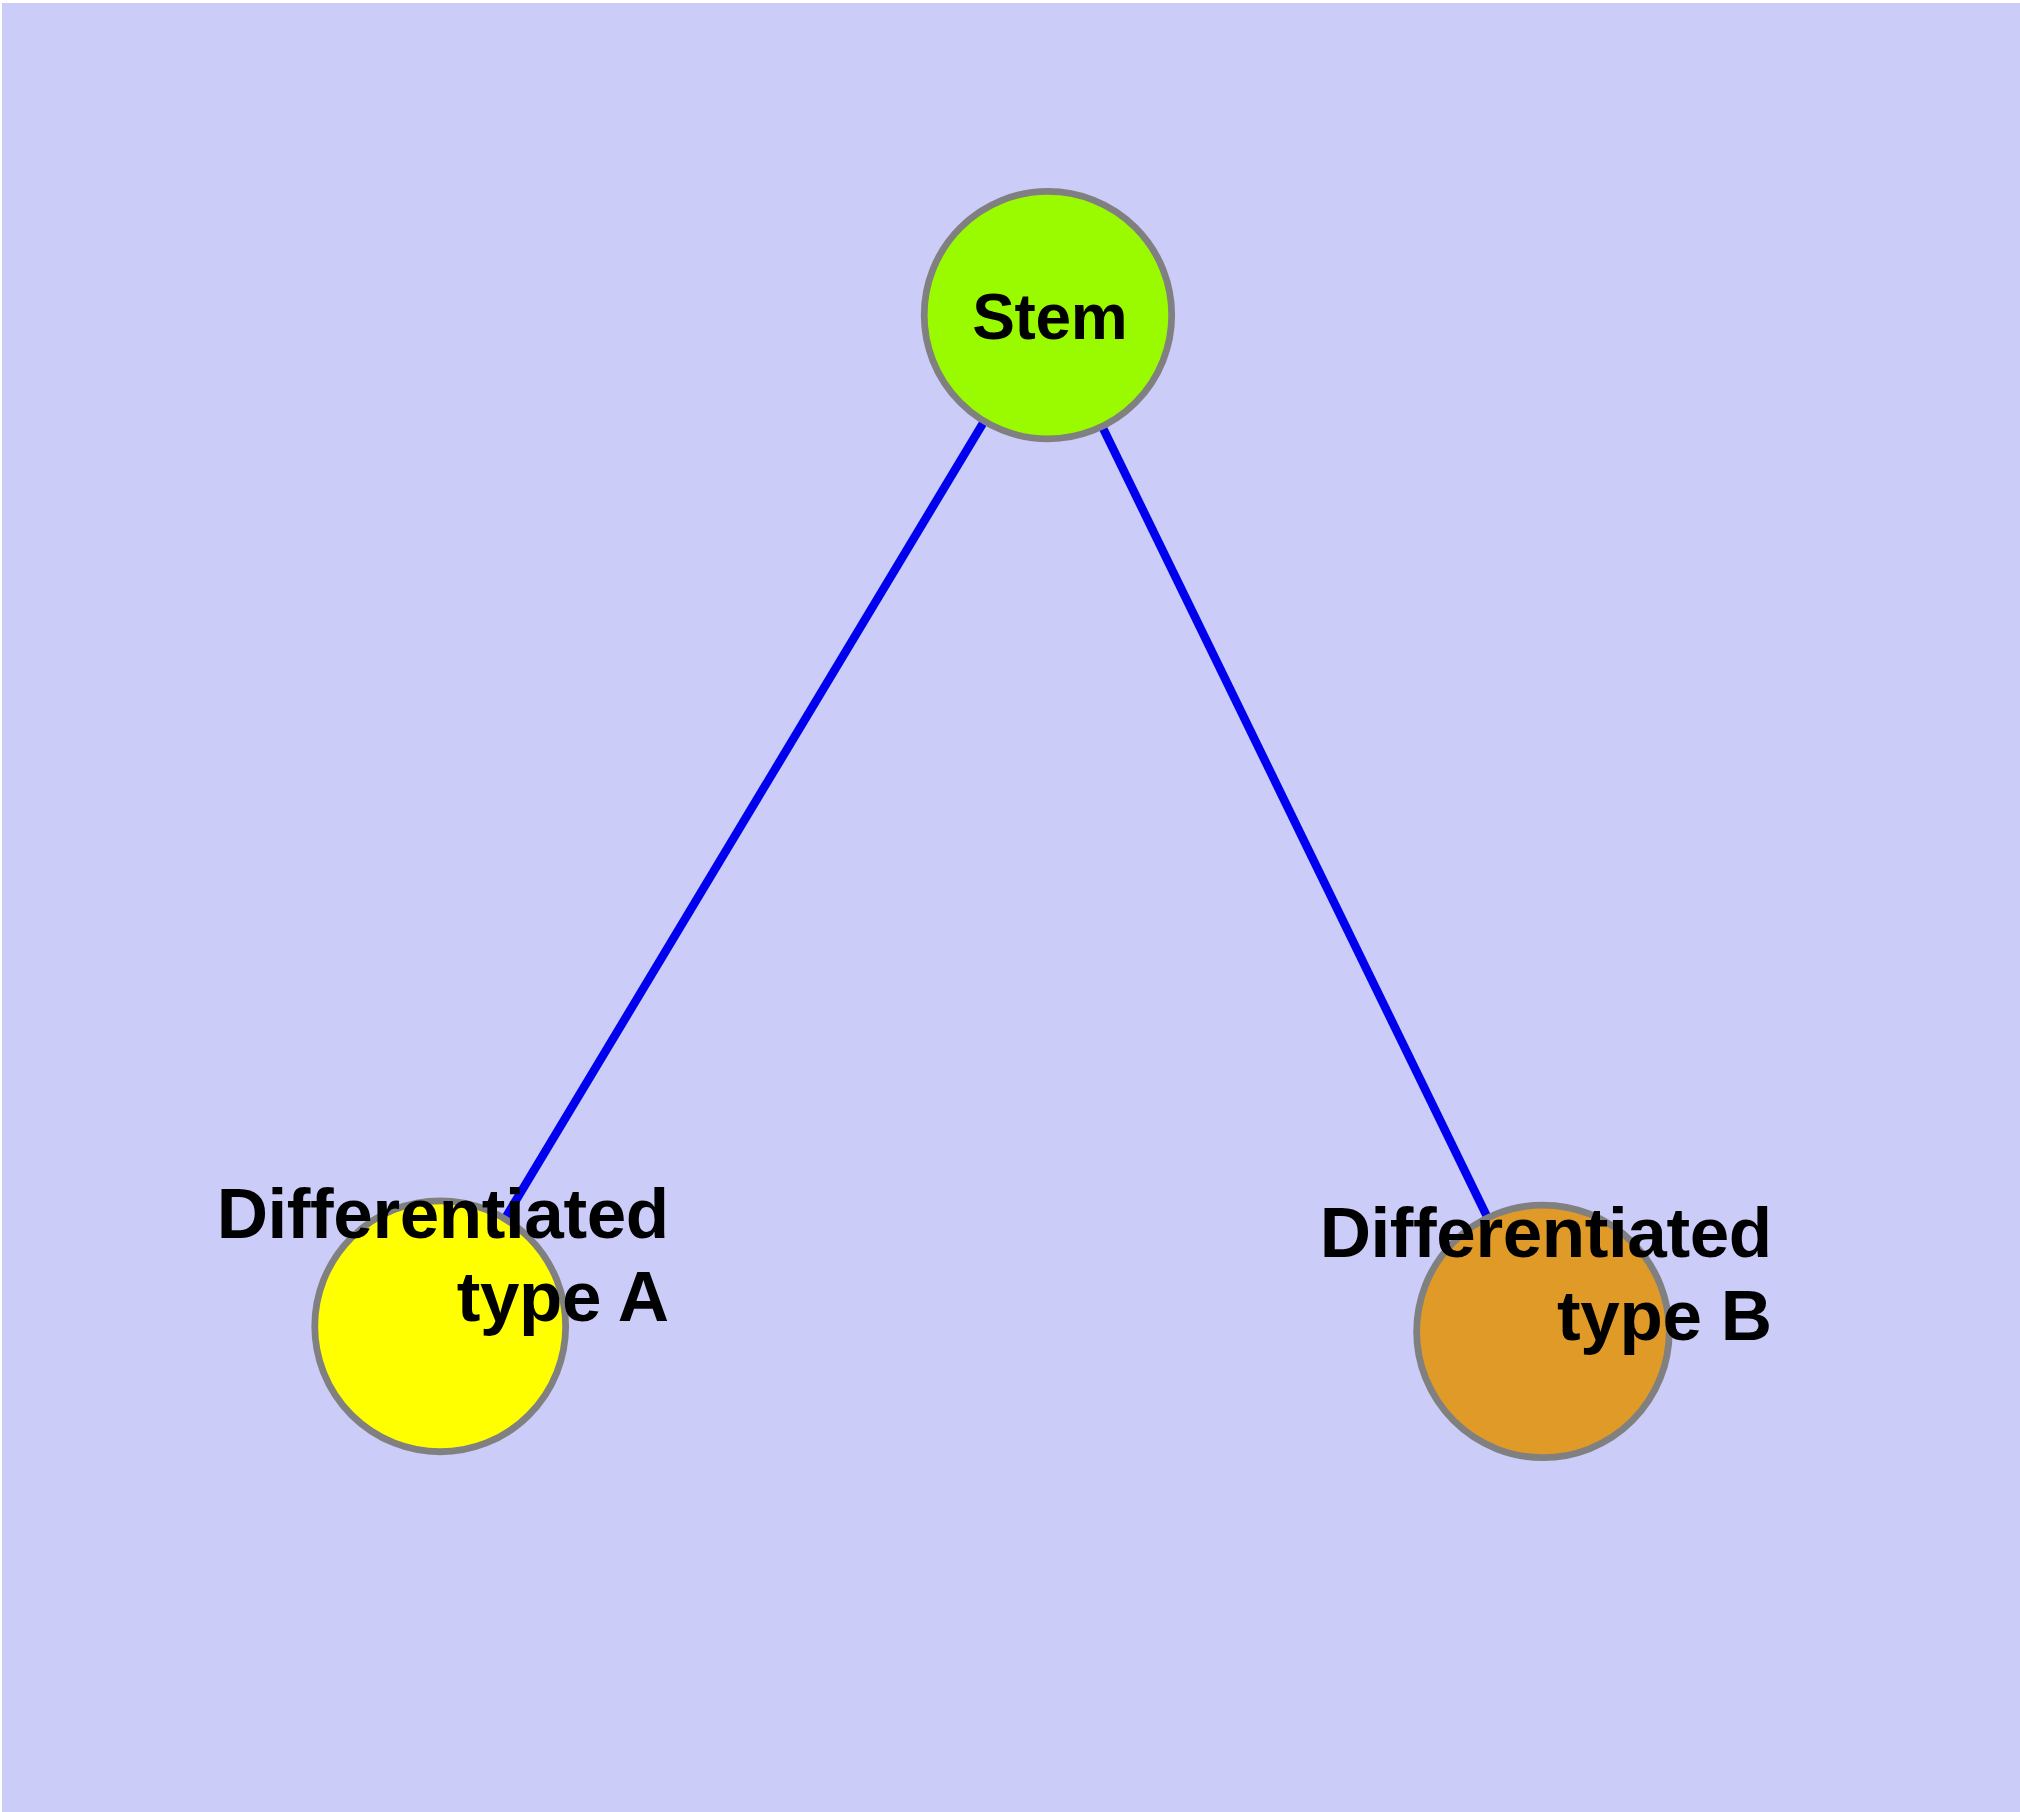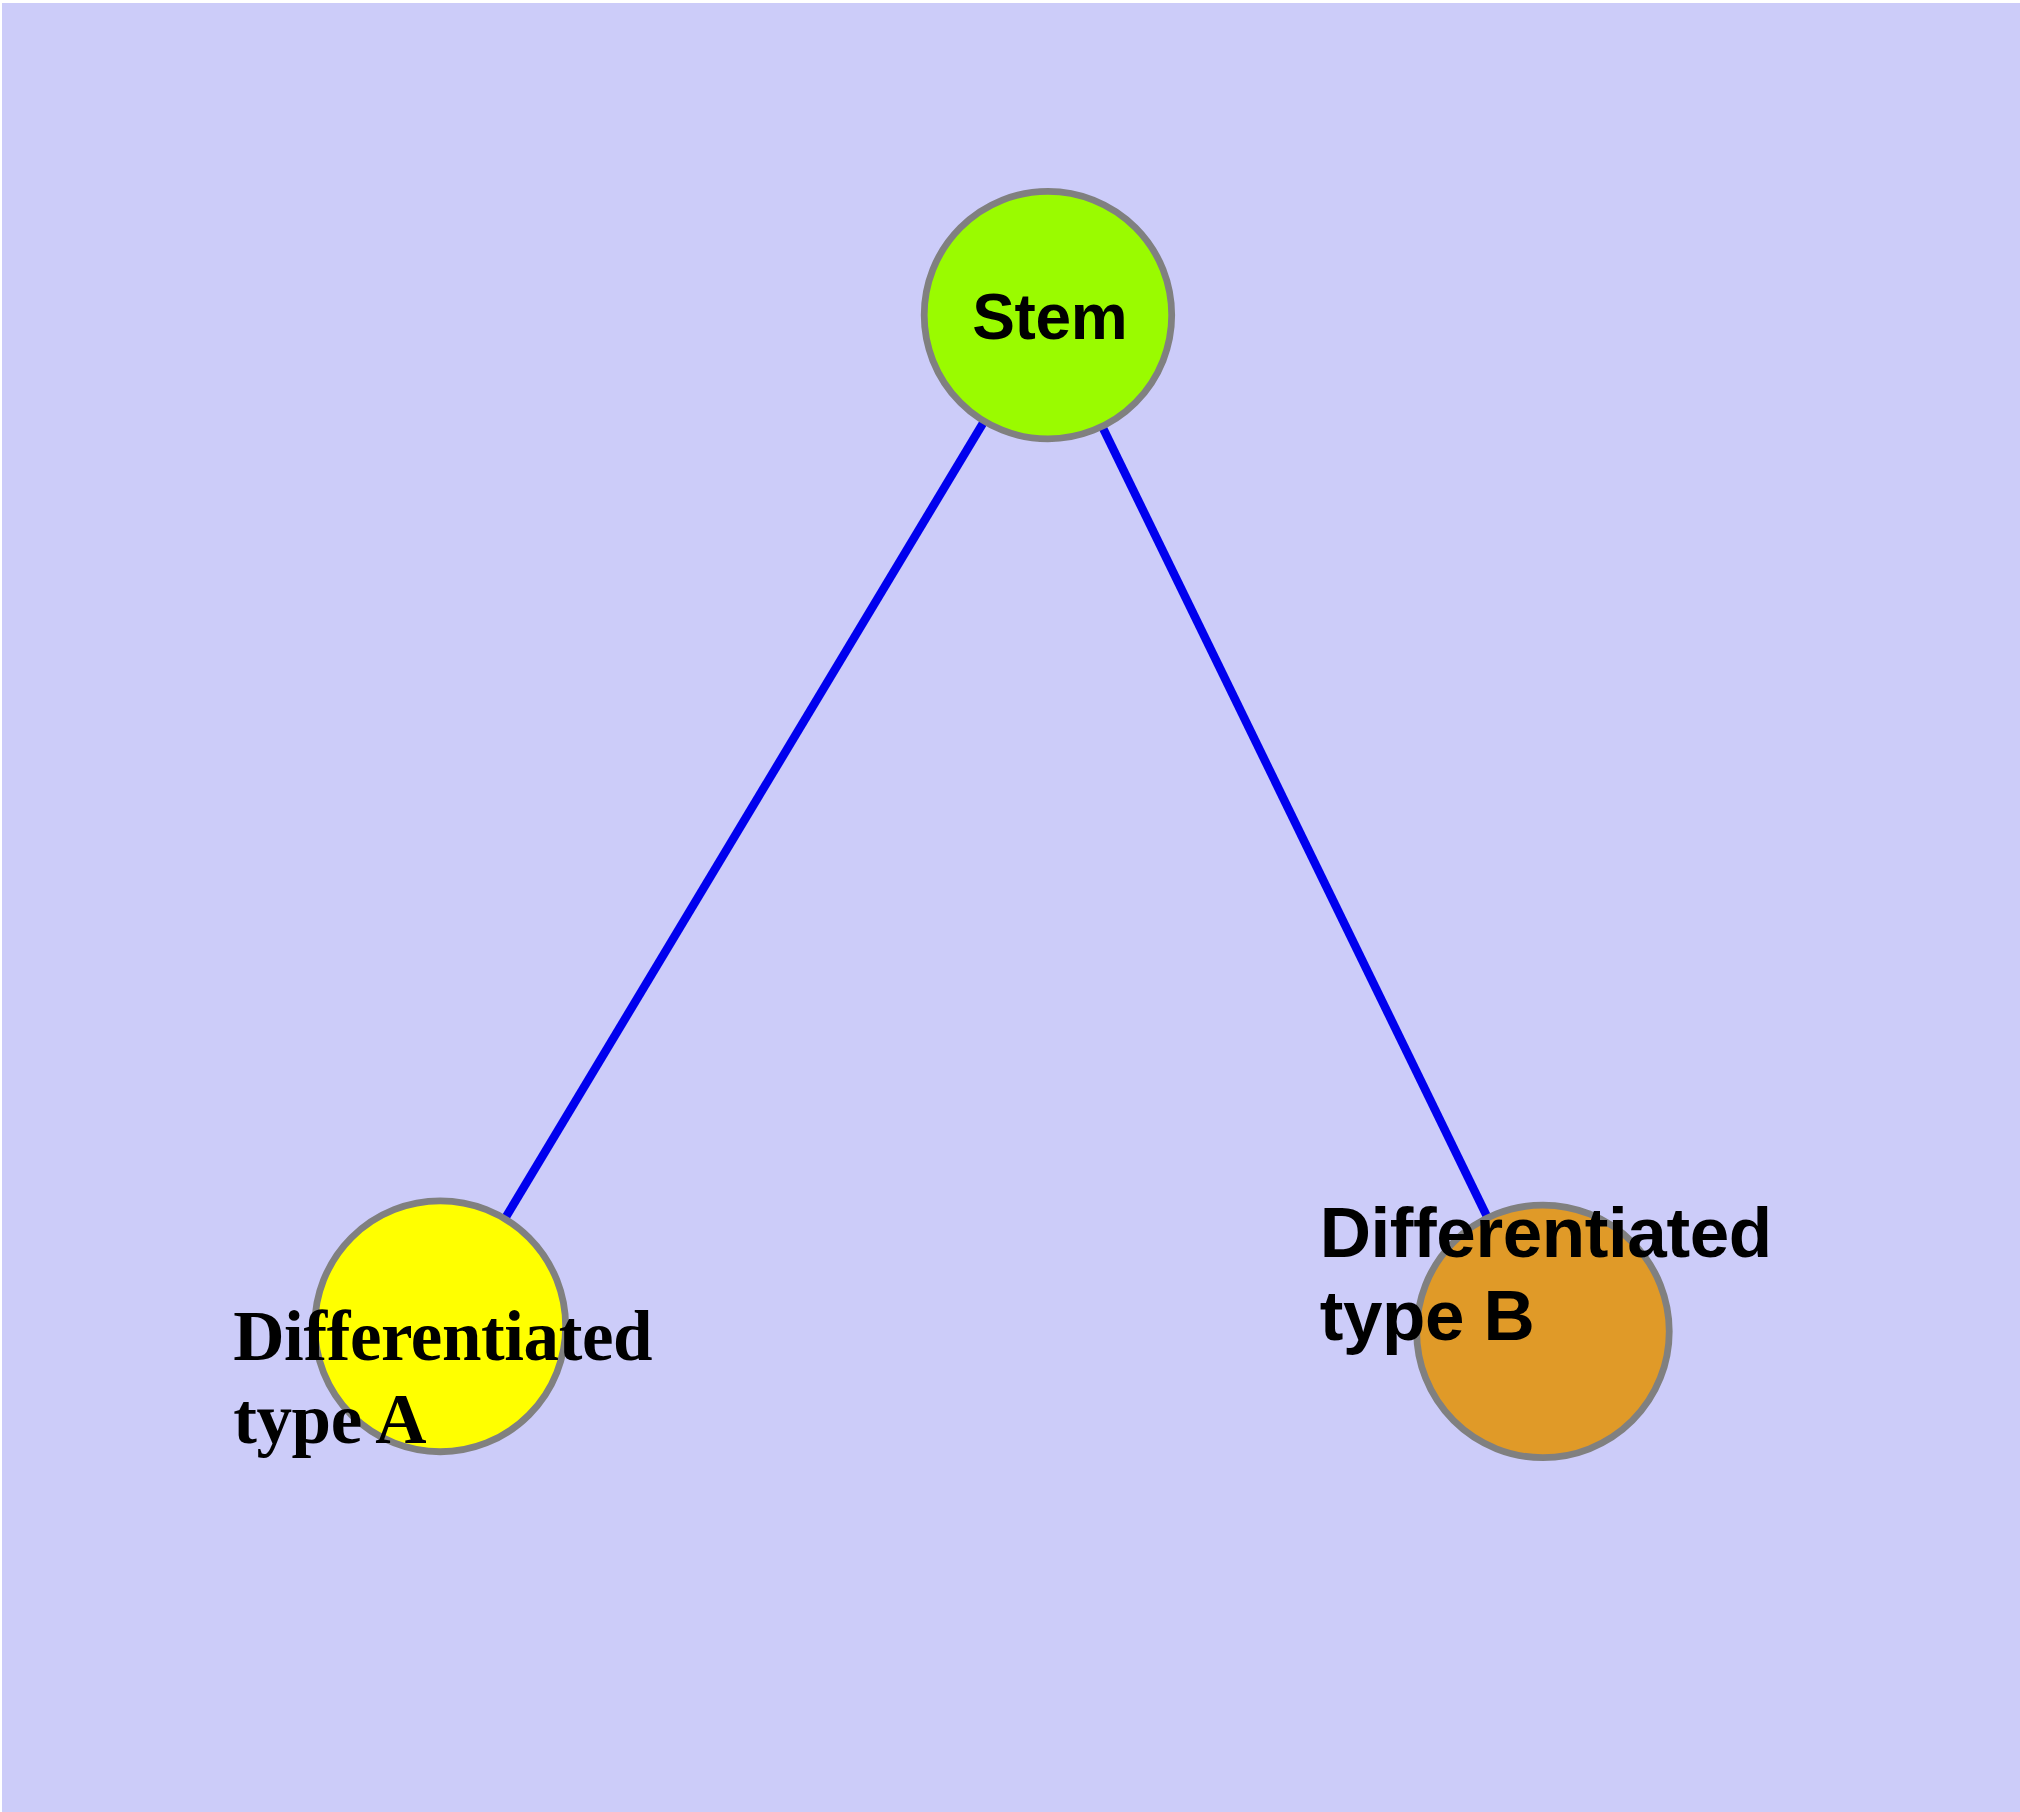--- a/index.html
+++ b/index.html
@@ -44,37 +44,36 @@
     fill: none;
   }
   .node-circle {
     stroke: #808080;
     stroke-width: 8;
   }
   .node-label {
     position: absolute;
     color: #000000;
     font-weight: bold;
-    text-align: left;
+    text-align: right;
     white-space: pre;
     line-height: 1.18;
     letter-spacing: -0.4px;
     pointer-events: none;
     transform: translate(-50%, -50%);
   }
   #label-stem {
     left: 1048px;
     top: 315px;
     font-size: 64px;
   }
   #label-diff-a {
     left: 441px;
-    top: 1376px;
+    top: 1253px;
     font-size: 71px;
-    font-family: Liberation Serif, serif;
   }
   #label-diff-b {
     left: 1544px;
     top: 1272px;
     font-size: 71px;
   }
 </style>
 </head>
 <body>
 

